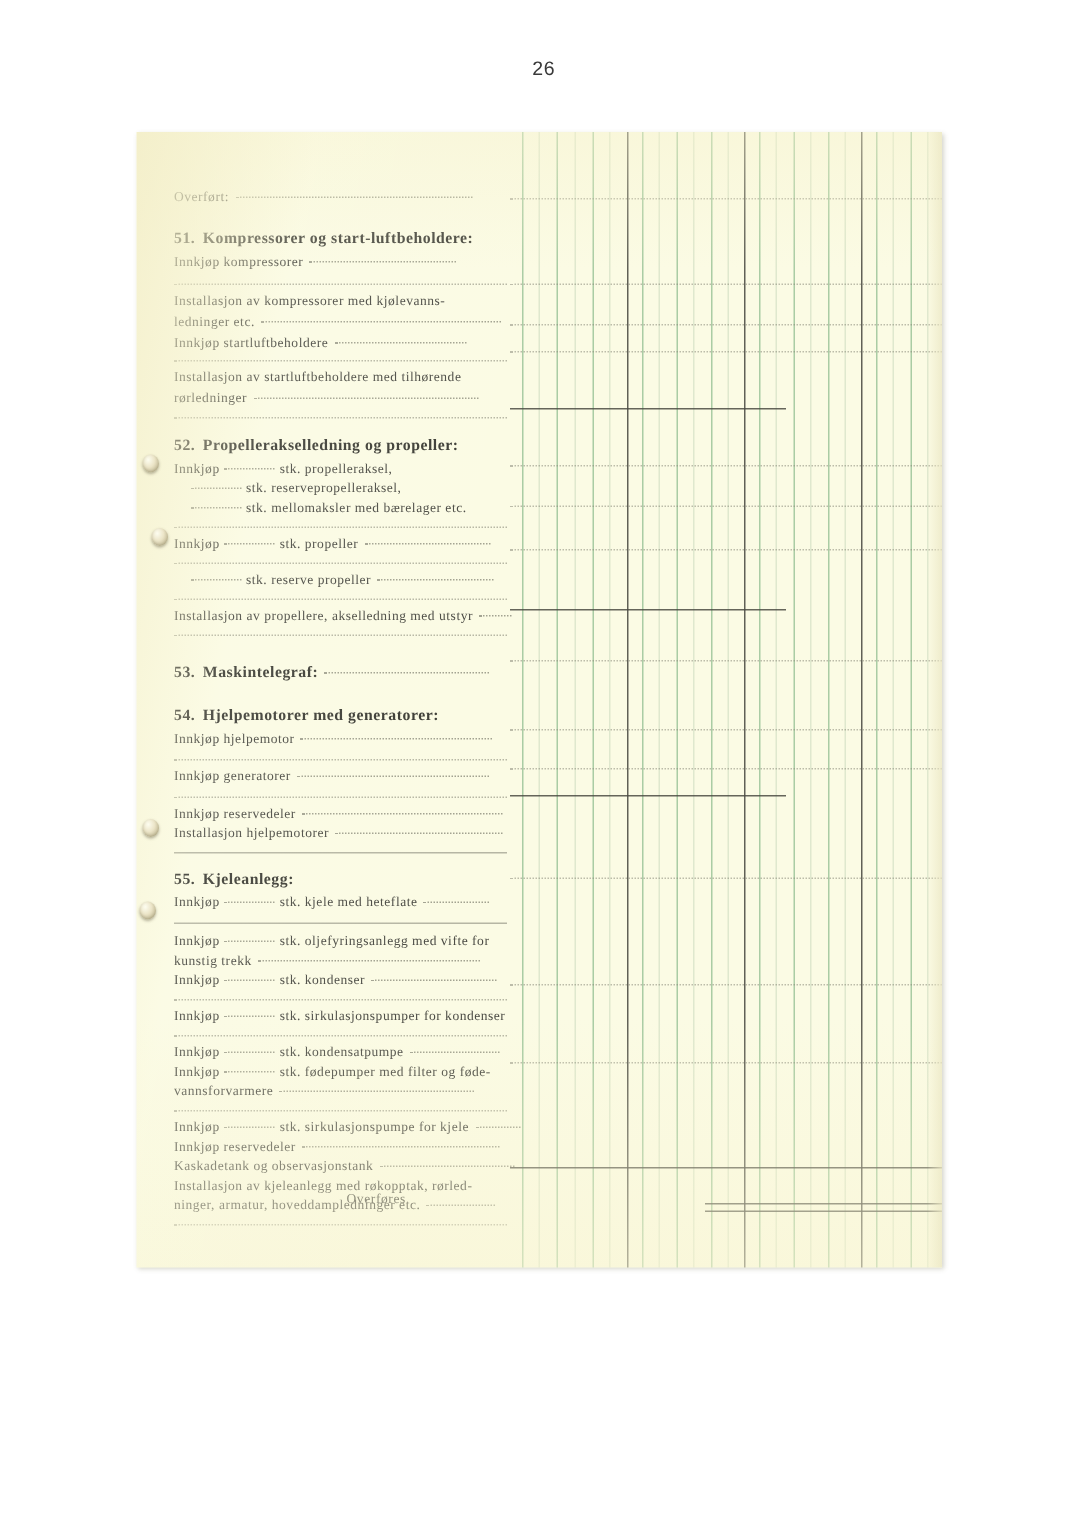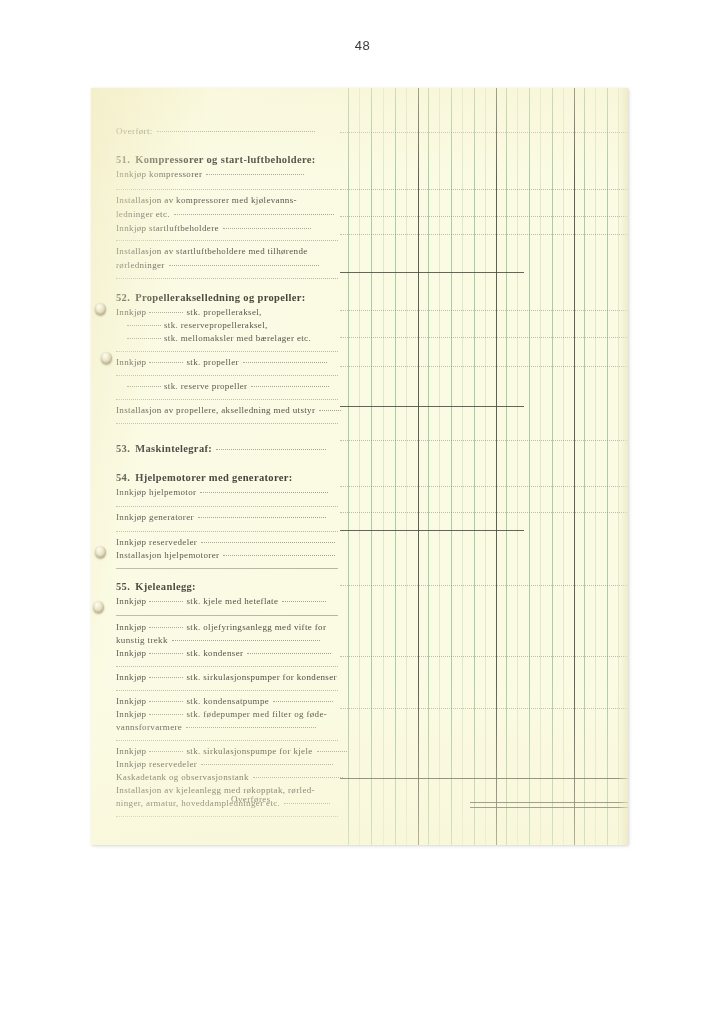--- a/index.html
+++ b/index.html
@@ -165,21 +165,21 @@
     width: 11px;
     height: 12px;
     border-radius: 50%;
     background: radial-gradient(ellipse at 35% 30%, #fdfdf0 0%, #ece5c8 42%, #cfc7a4 72%, #b8b091 100%);
     box-shadow: 0 1px 2px rgba(90,85,60,0.45), inset 0 -1px 2px rgba(120,115,85,0.35);
   }
 </style>
 </head>
 <body>
 
-<div id="page-number">48</div>
+<div id="page-number">26</div>
 
 <div id="sheet">
 
   <div id="ledger">
 
     <div class="vline green" style="left:8px;"></div>
     <div class="vline faint" style="left:19px;"></div>
     <div class="vline green" style="left:31px;"></div>
     <div class="vline faint" style="left:43px;"></div>
     <div class="vline green" style="left:55px;"></div>

